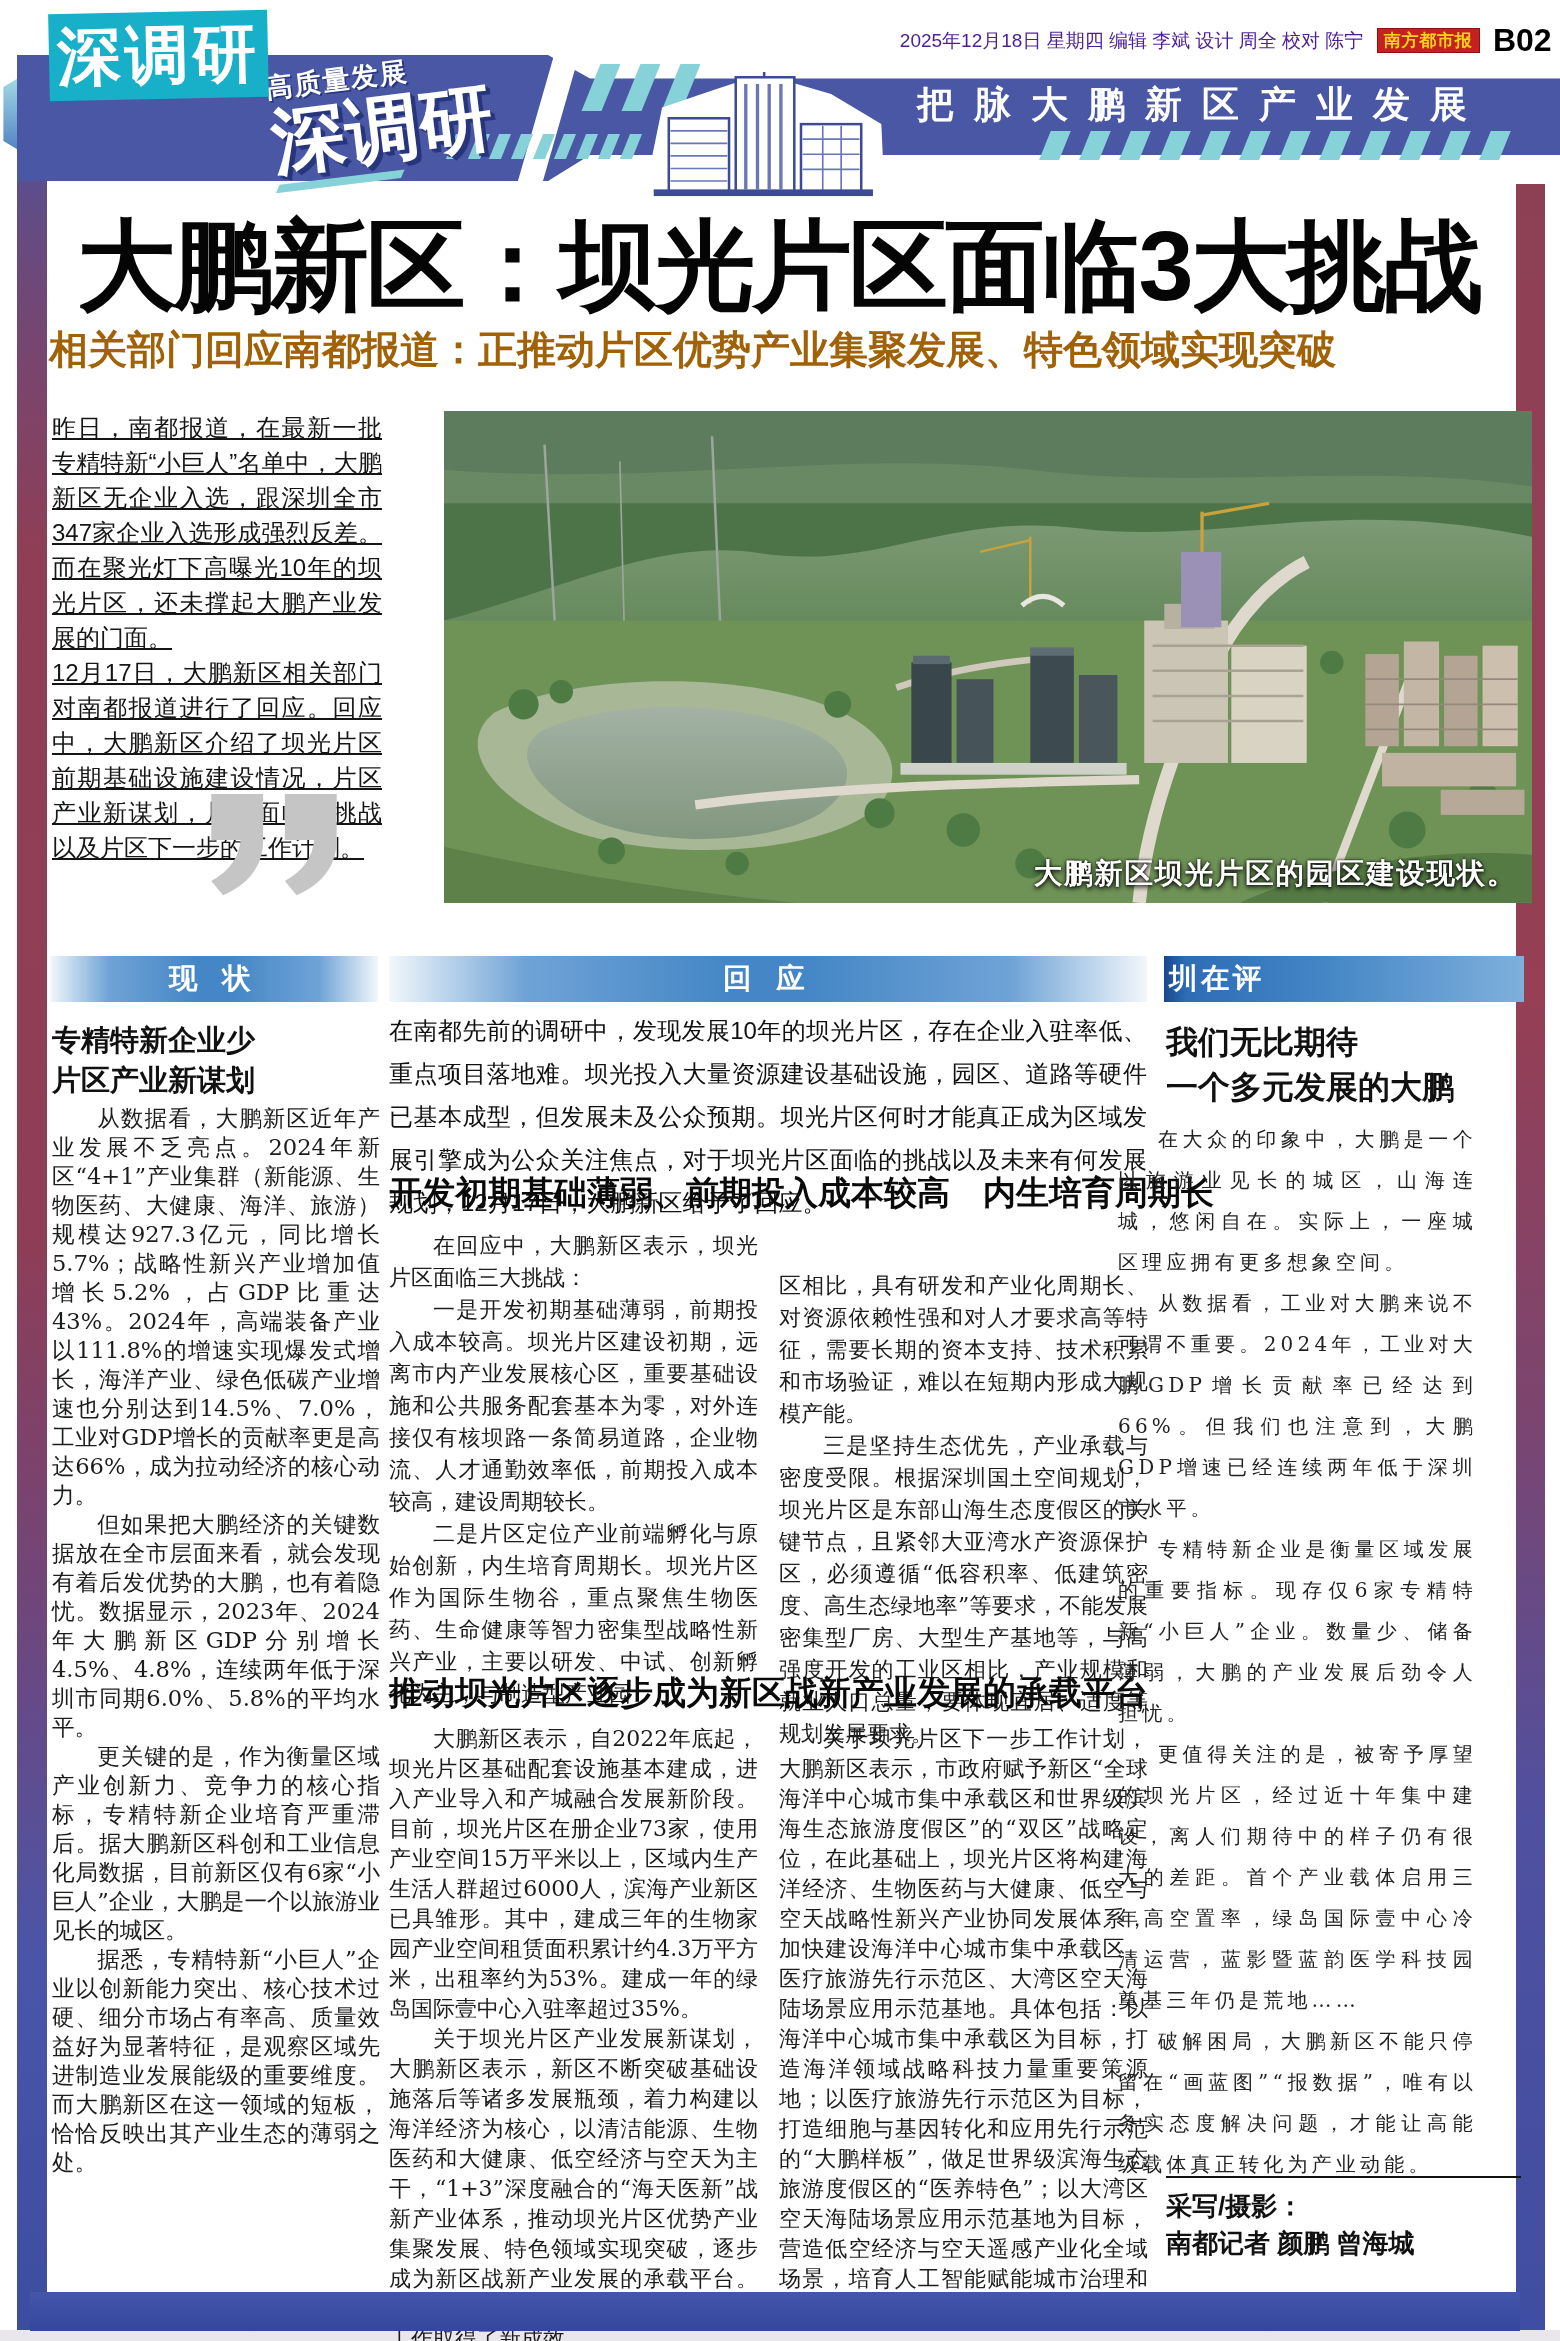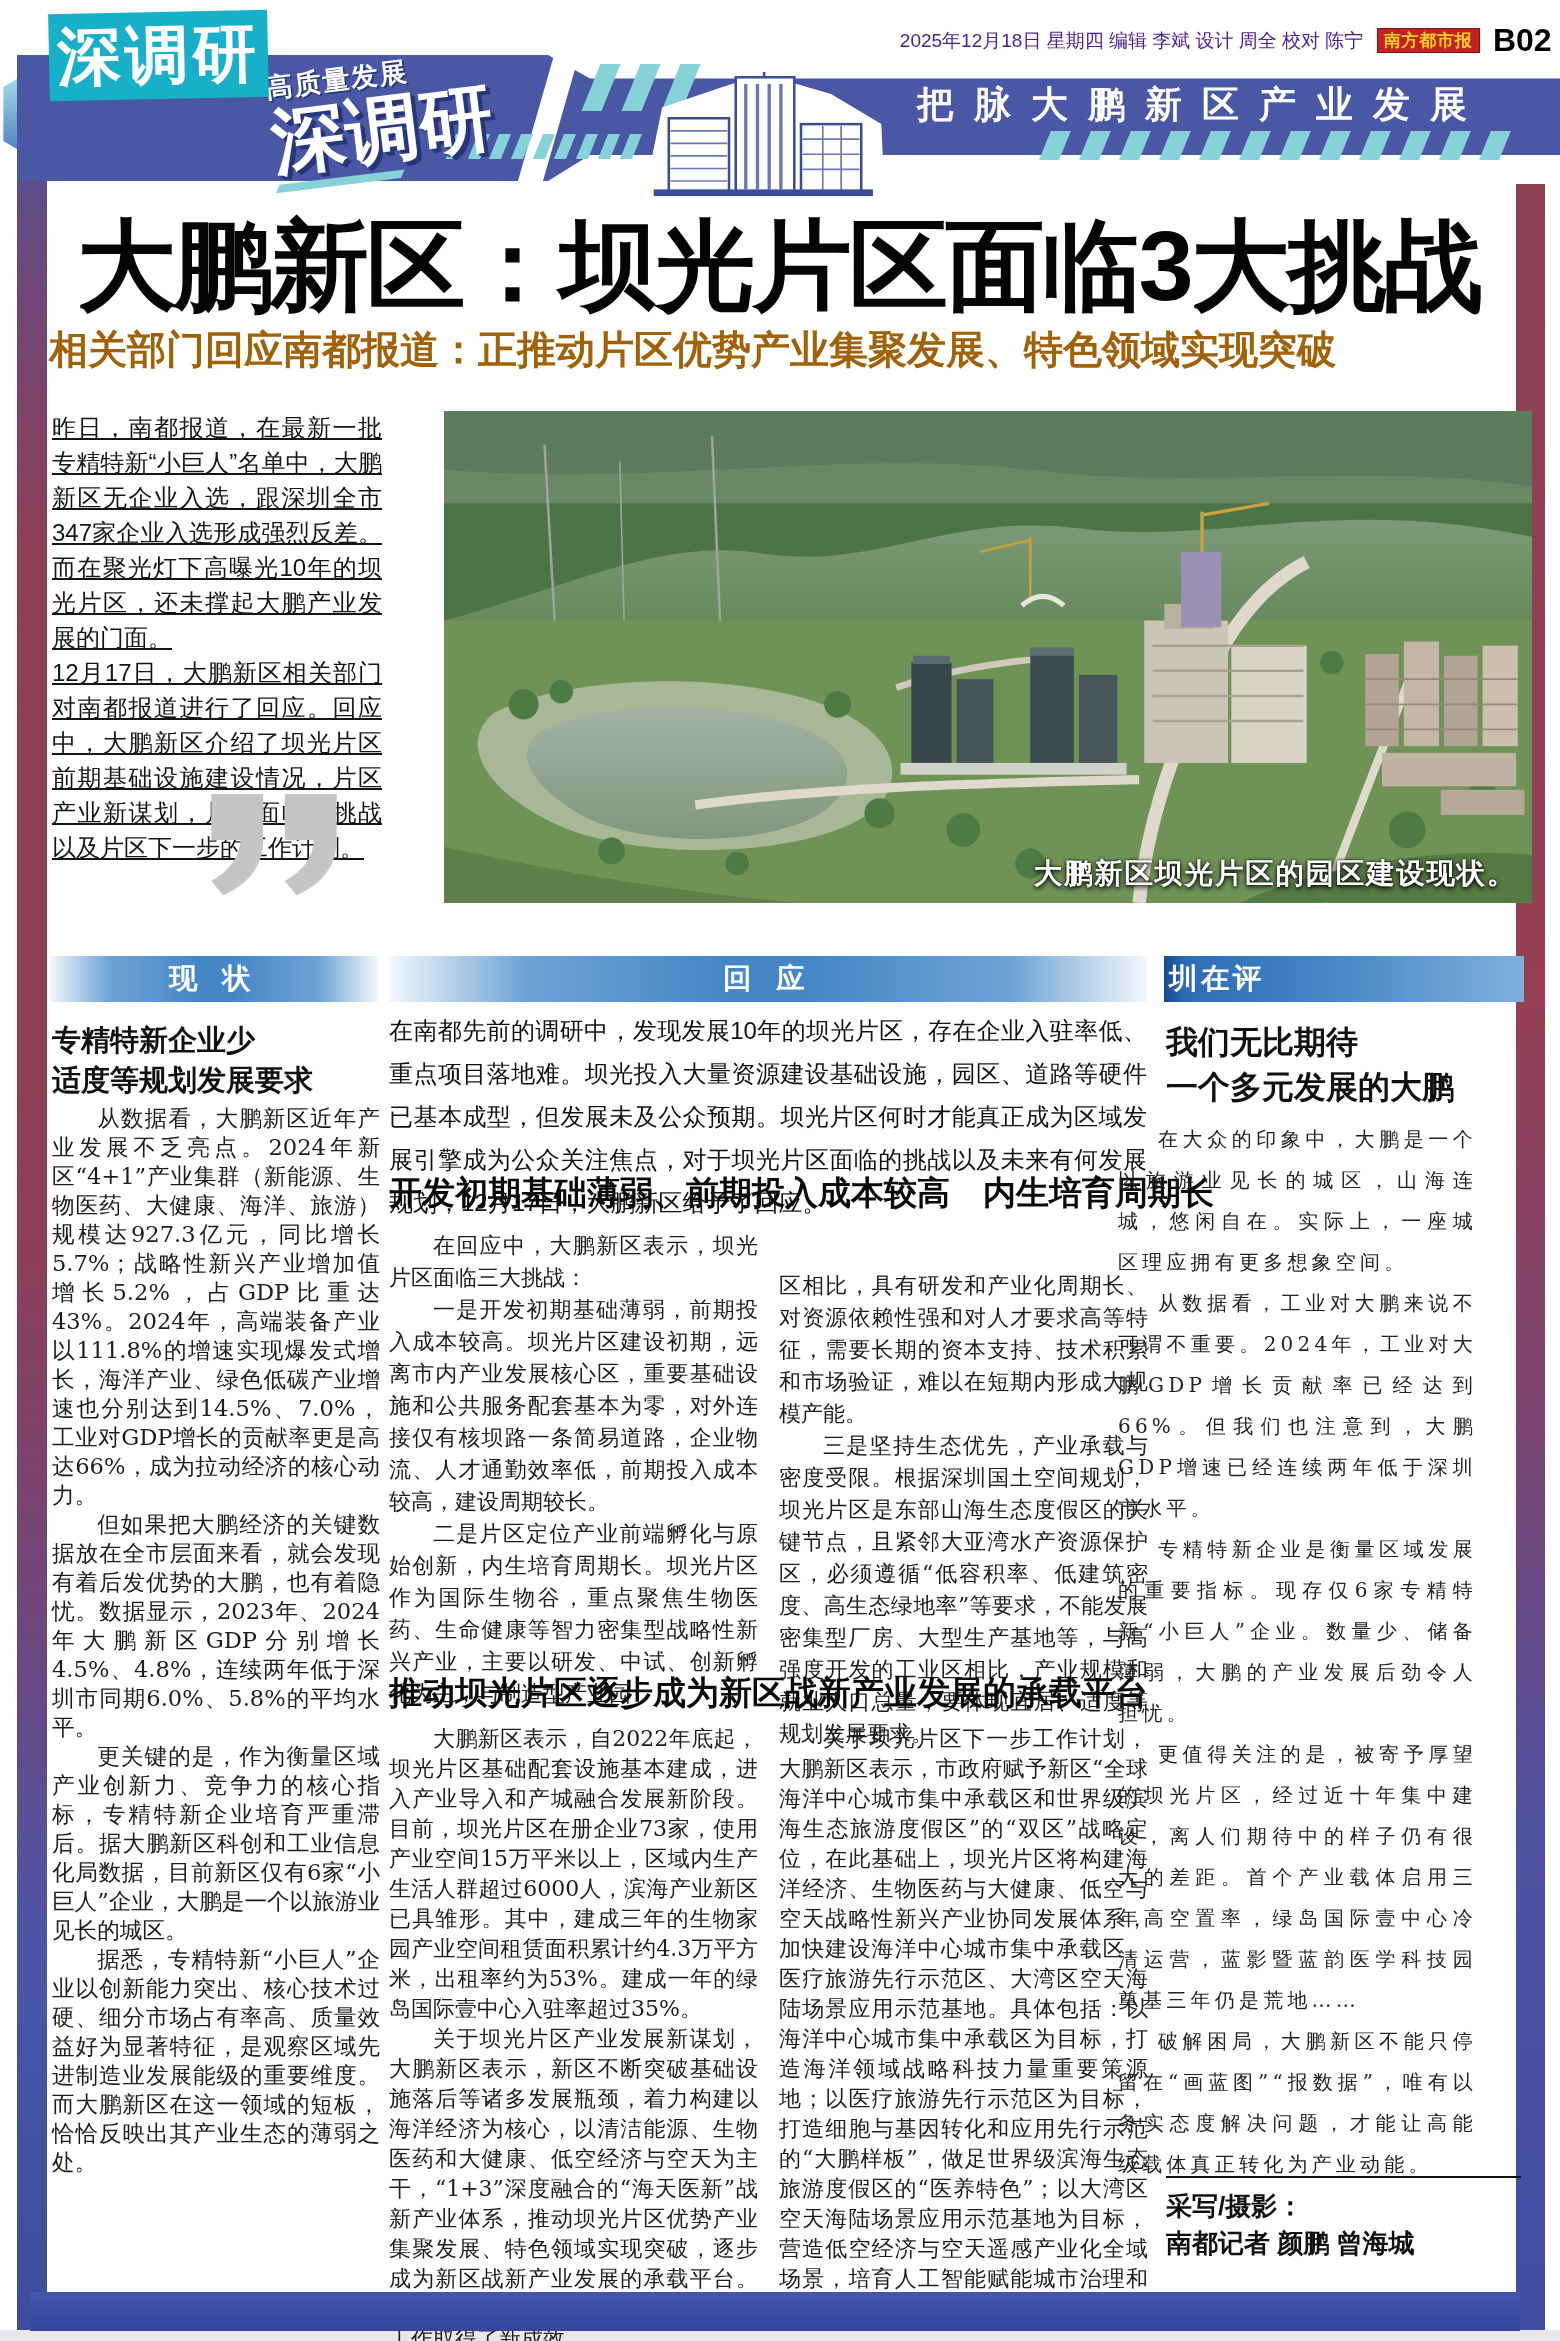--- a/index.html
+++ b/index.html
@@ -285,21 +285,21 @@
   </div>
   <div class="abs section-bar hei" id="bar-response">
     <span>回 应</span>
   </div>
   <div class="abs section-bar hei" id="bar-commentary">
     <span>圳在评</span>
   </div>
 
   <div class="abs hei" id="status-subtitle">
     <div>专精特新企业少</div>
-    <div>适度等规划发展要求</div>
+    <div>片区产业新谋划</div>
   </div>
   <div class="abs song" id="status-body">
     <p>从数据看，大鹏新区近年产业发展不乏亮点。2024年新区“4+1”产业集群（新能源、生物医药、大健康、海洋、旅游）规模达927.3亿元，同比增长5.7%；战略性新兴产业增加值增长5.2%，占GDP比重达43%。2024年，高端装备产业以111.8%的增速实现爆发式增长，海洋产业、绿色低碳产业增速也分别达到14.5%、7.0%，工业对GDP增长的贡献率更是高达66%，成为拉动经济的核心动力。</p>
     <p>但如果把大鹏经济的关键数据放在全市层面来看，就会发现有着后发优势的大鹏，也有着隐忧。数据显示，2023年、2024年大鹏新区GDP分别增长4.5%、4.8%，连续两年低于深圳市同期6.0%、5.8%的平均水平。</p>
     <p>更关键的是，作为衡量区域产业创新力、竞争力的核心指标，专精特新企业培育严重滞后。据大鹏新区科创和工业信息化局数据，目前新区仅有6家“小巨人”企业，大鹏是一个以旅游业见长的城区。</p>
     <p>据悉，专精特新“小巨人”企业以创新能力突出、核心技术过硬、细分市场占有率高、质量效益好为显著特征，是观察区域先进制造业发展能级的重要维度。而大鹏新区在这一领域的短板，恰恰反映出其产业生态的薄弱之处。</p>
   </div>
 
   <div class="abs hei" id="response-lead">在南都先前的调研中，发现发展10年的坝光片区，存在企业入驻率低、重点项目落地难。坝光投入大量资源建设基础设施，园区、道路等硬件已基本成型，但发展未及公众预期。坝光片区何时才能真正成为区域发展引擎成为公众关注焦点，对于坝光片区面临的挑战以及未来有何发展规划，12月17日，大鹏新区给予了回应。</div>
   <div class="abs hei resp-subhead" id="resp-sub1">开发初期基础薄弱、前期投入成本较高　内生培育周期长</div>

